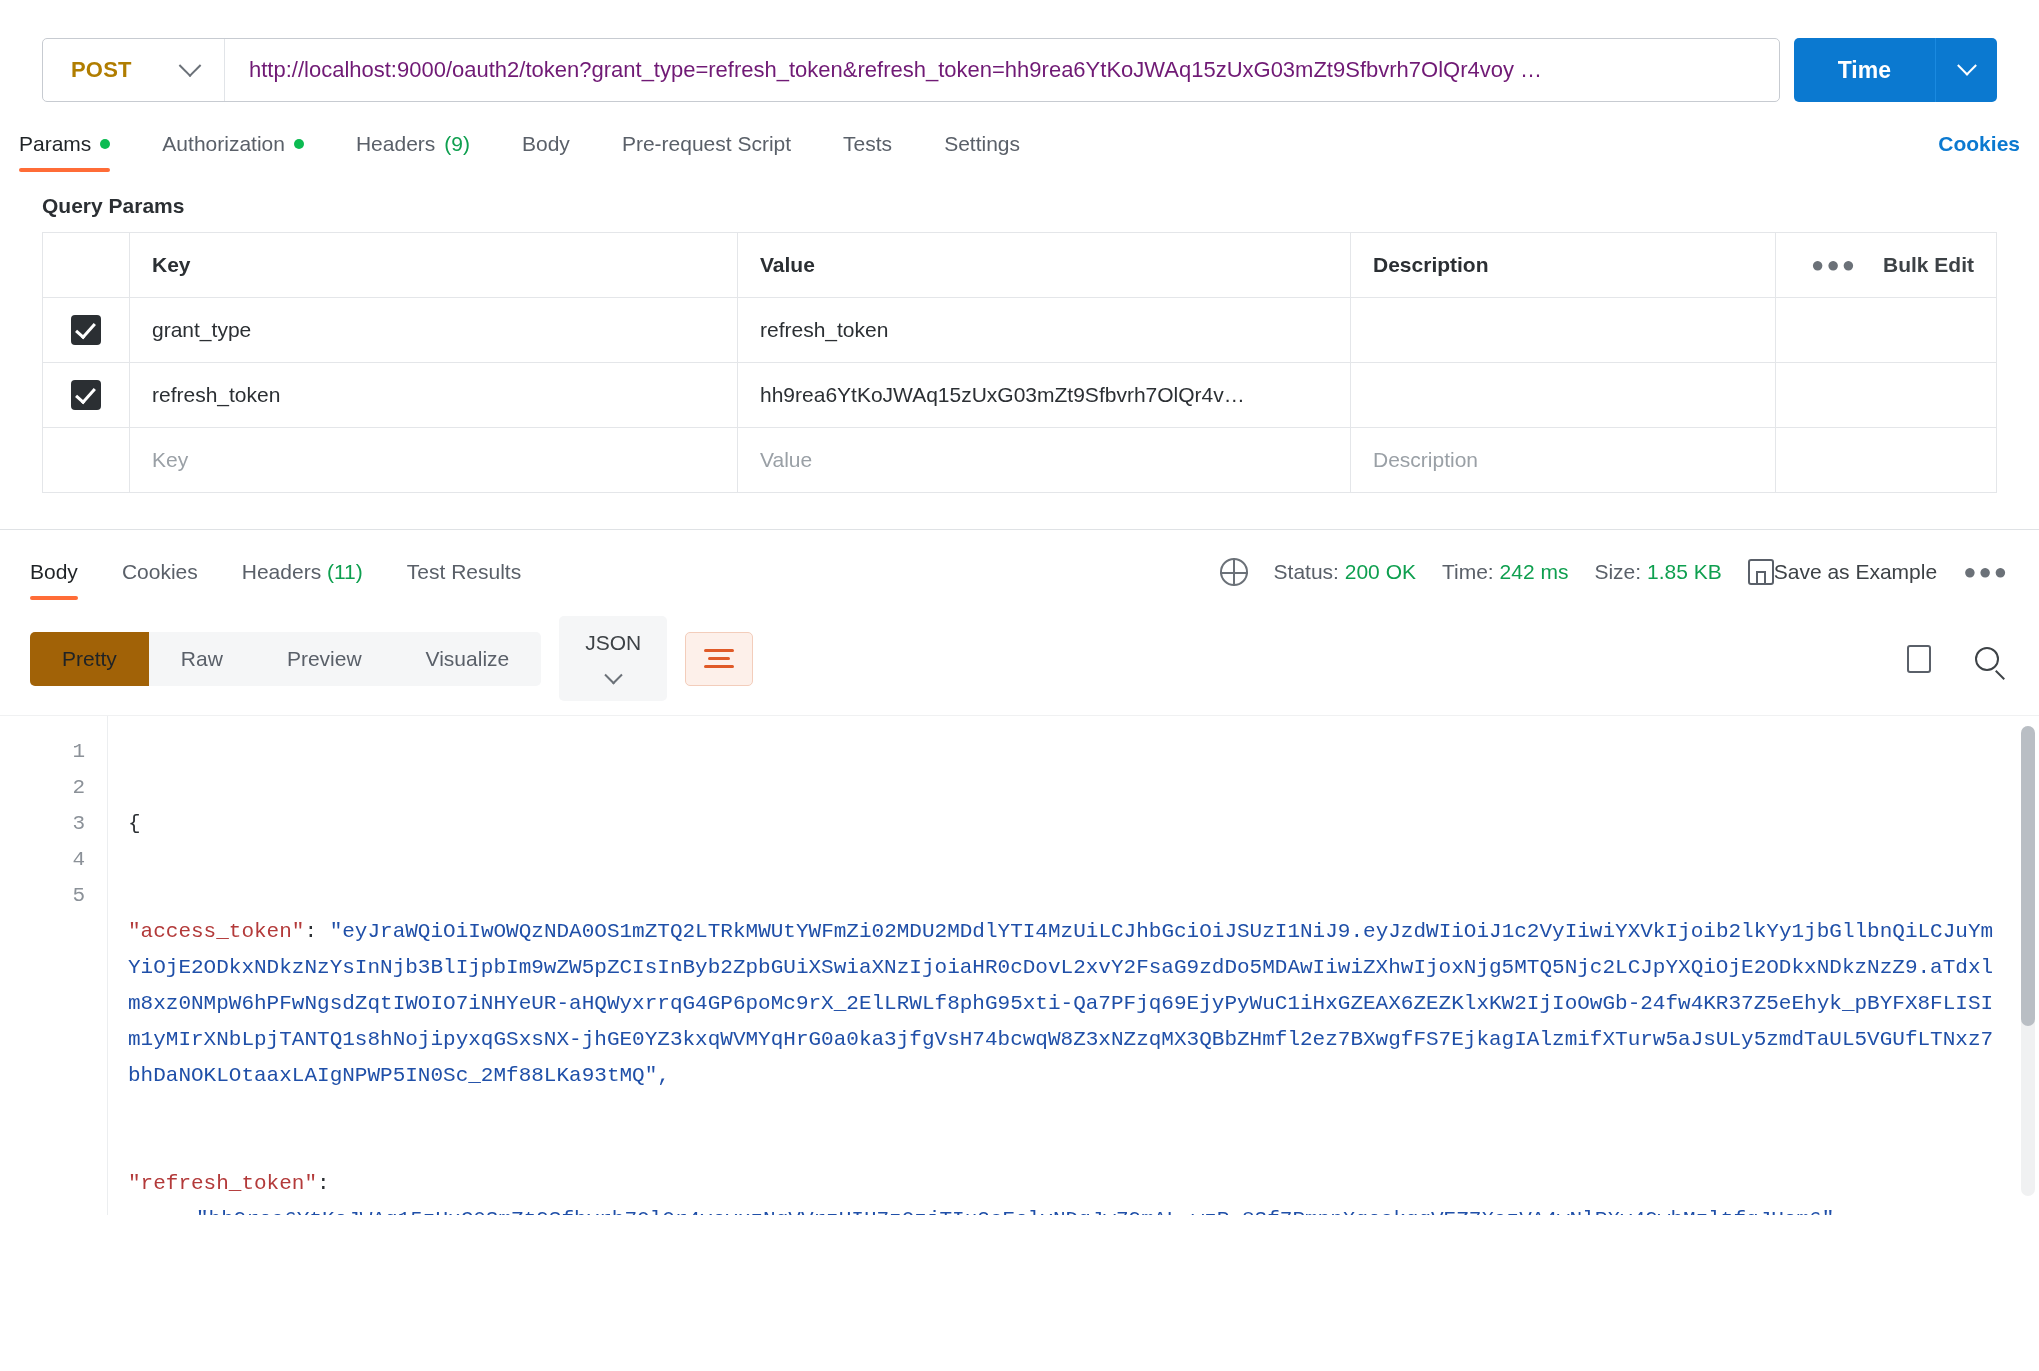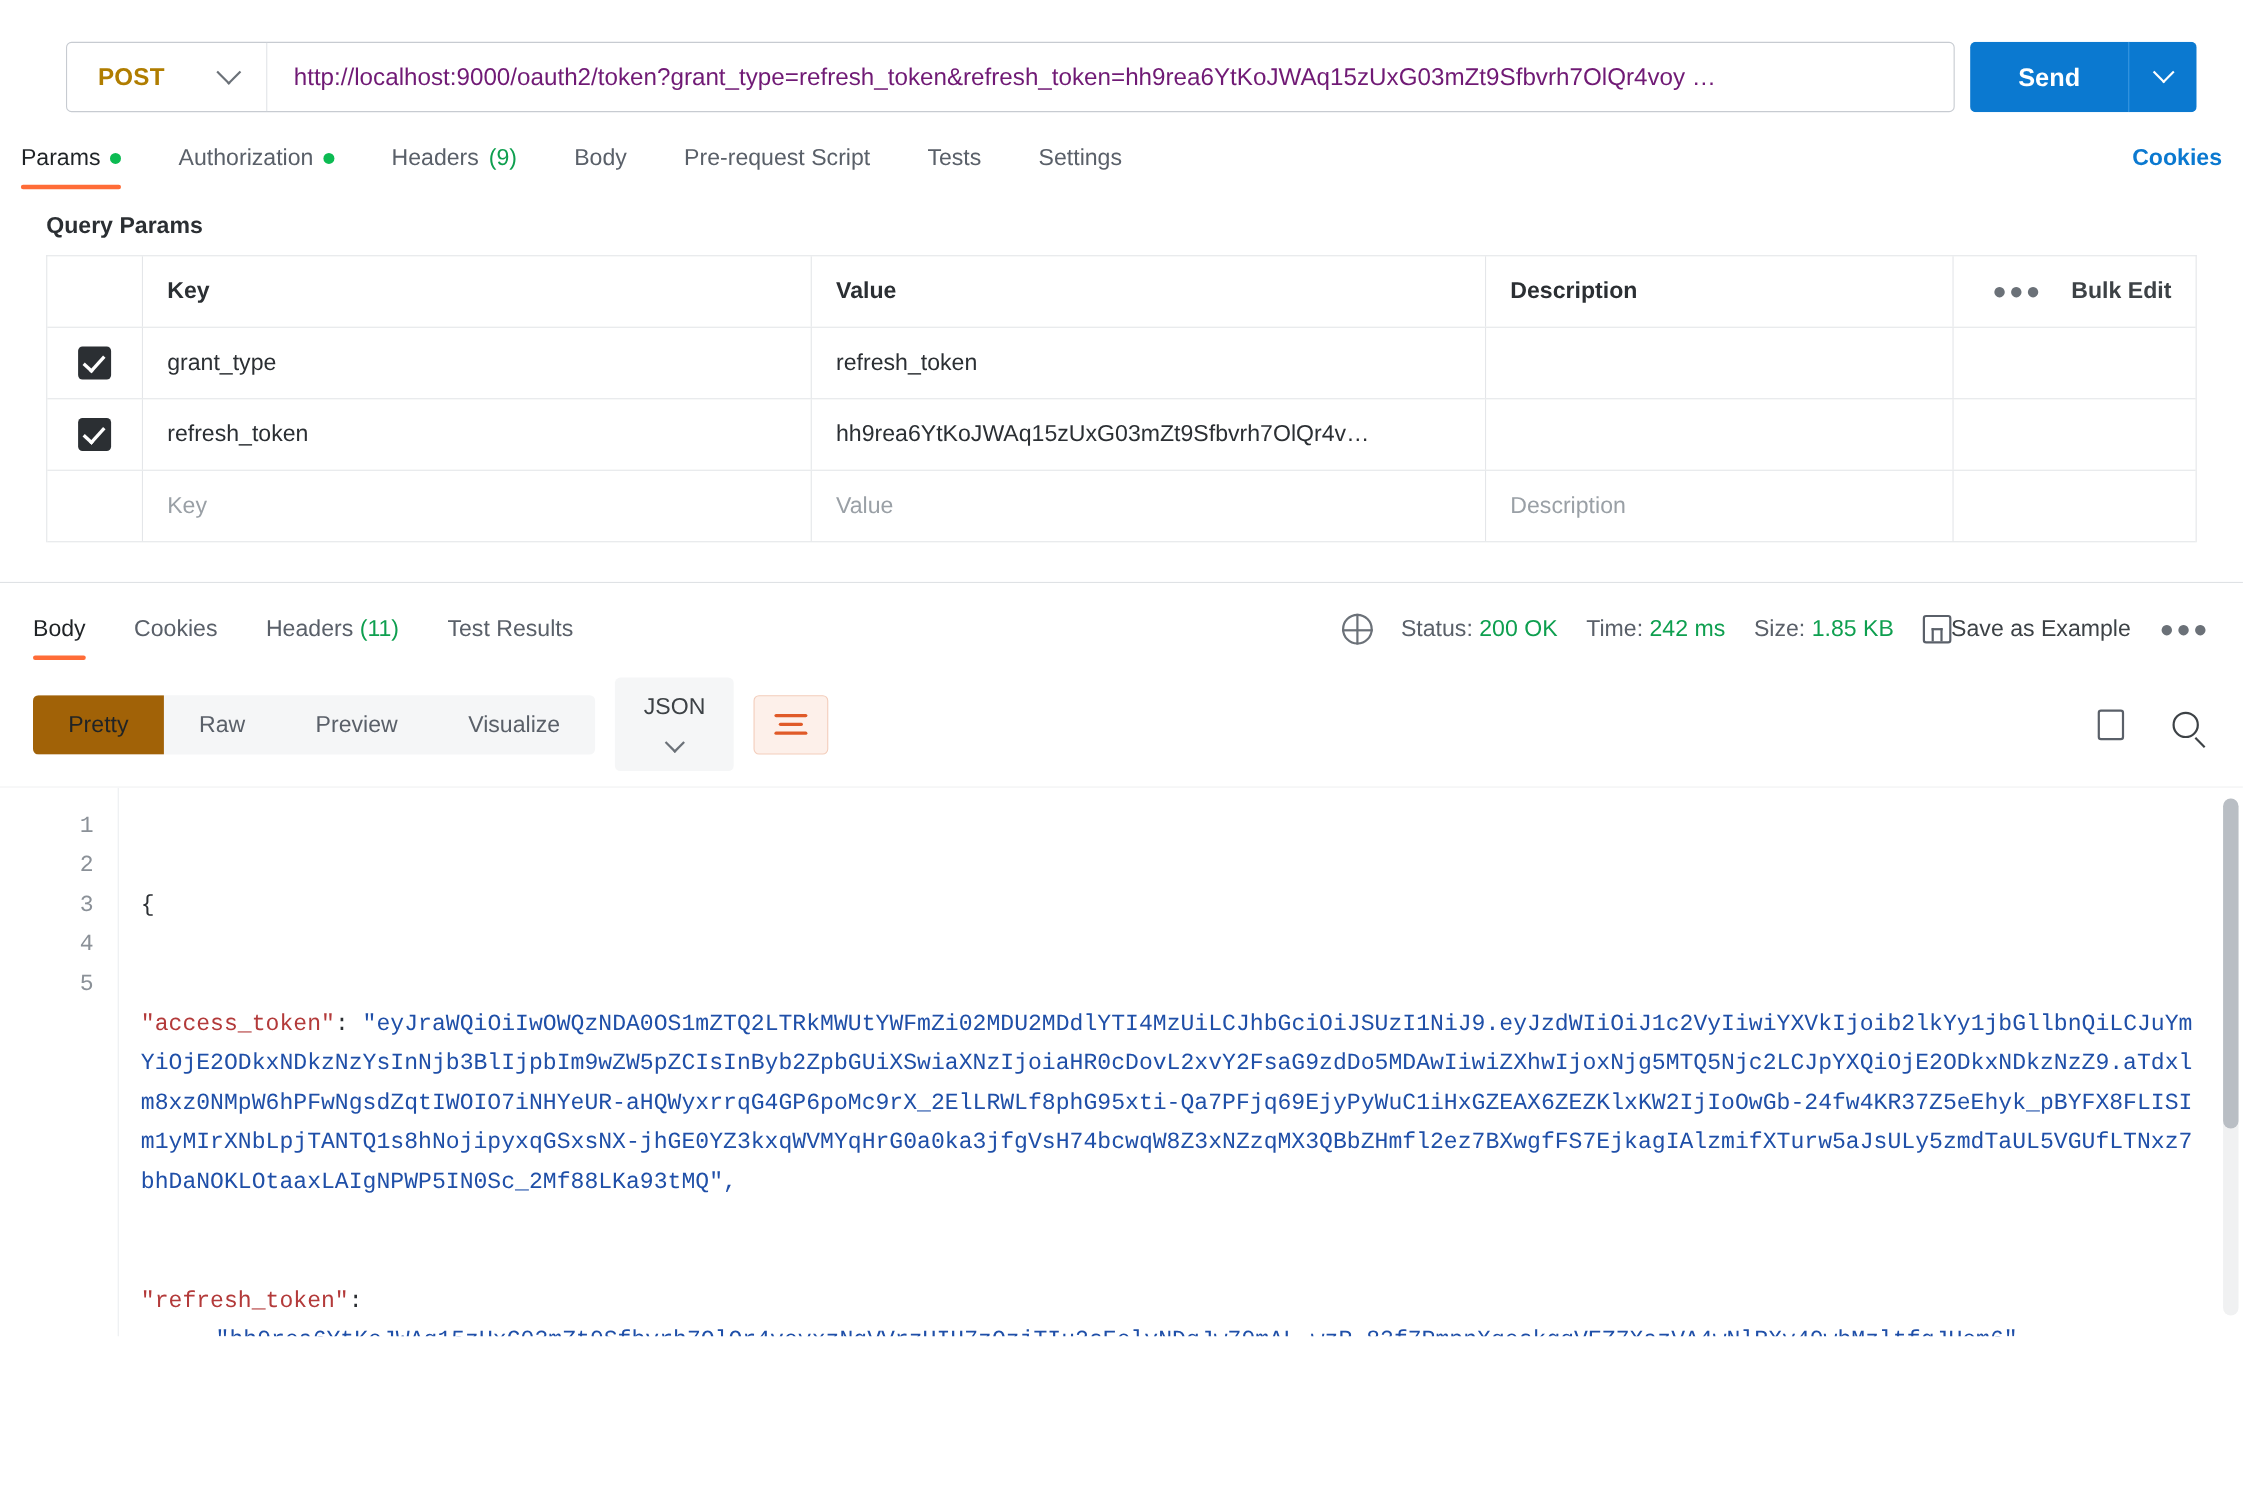--- a/index.html
+++ b/index.html
@@ -8,21 +8,21 @@
     width: 2039px; height: 1371px;
     background: #ffffff;
     font-family: "Liberation Sans", sans-serif;
     overflow: hidden;
   }
 
   
   .request-bar {
     display: flex;
     align-items: center;
-    padding: 28px 42px 0 60px;
+    padding: 28px 42px 0 42px;
     gap: 14px;
     height: 112px;
   }
   .url-group {
     flex: 1;
     display: flex;
     align-items: center;
     height: 64px;
     border: 1px solid #c7cbd1;
     border-radius: 5px;
@@ -402,21 +402,21 @@
 
 <div class="request-bar">
   <div class="url-group">
     <div class="method-select">
       <span class="method-label">POST</span>
       <span class="chev"></span>
     </div>
     <div class="url-input">http://localhost:9000/oauth2/token?grant_type=refresh_token&amp;refresh_token=hh9rea6YtKoJWAq15zUxG03mZt9Sfbvrh7OlQr4voy …</div>
   </div>
   <div class="send-group">
-    <button class="send-btn">Send</button>
+    <button class="send-btn">Time</button>
     <div class="send-caret">
         <i></i>
       </div>
   </div>
 </div>
 
 <div class="req-tabs">
   <div class="req-tab active">
     <span>Params</span>
     <span class="dot"></span>

